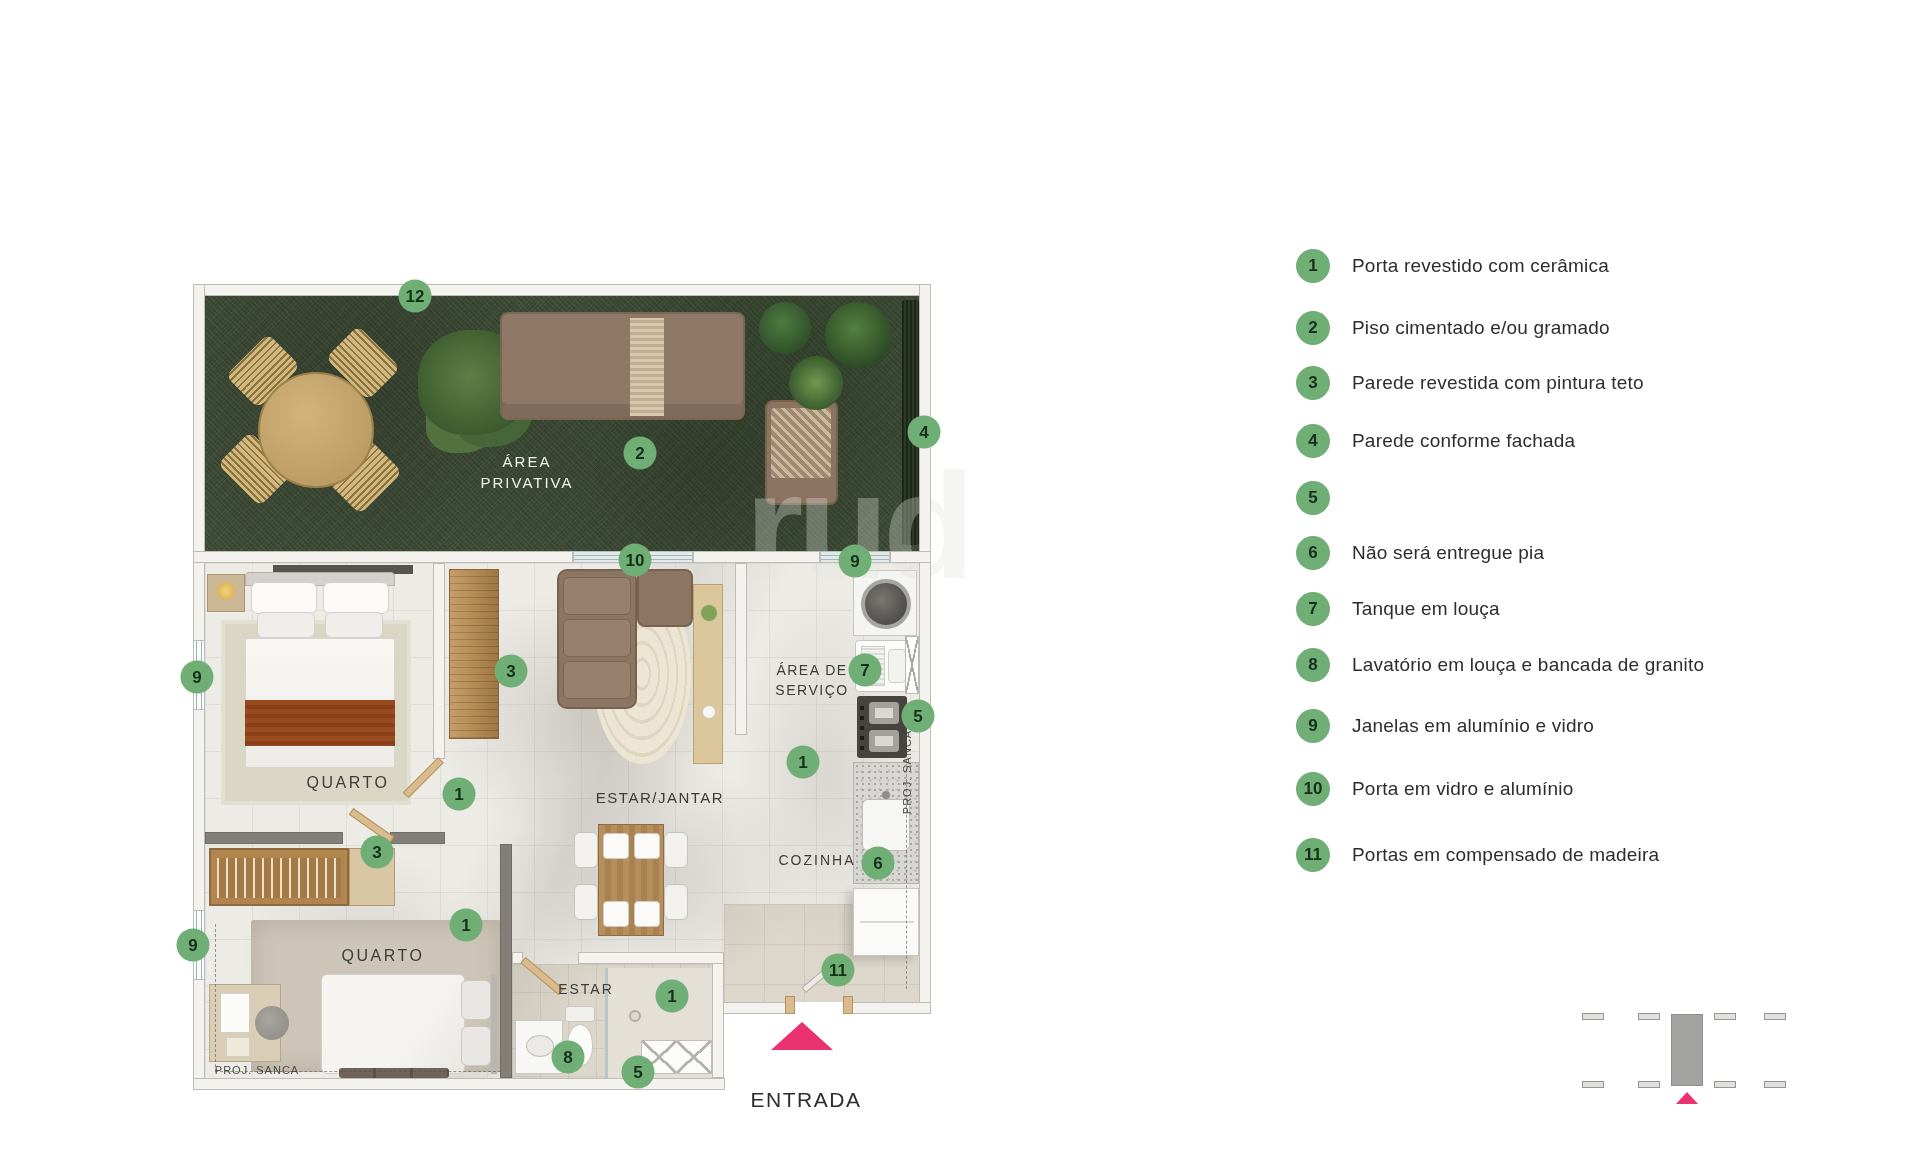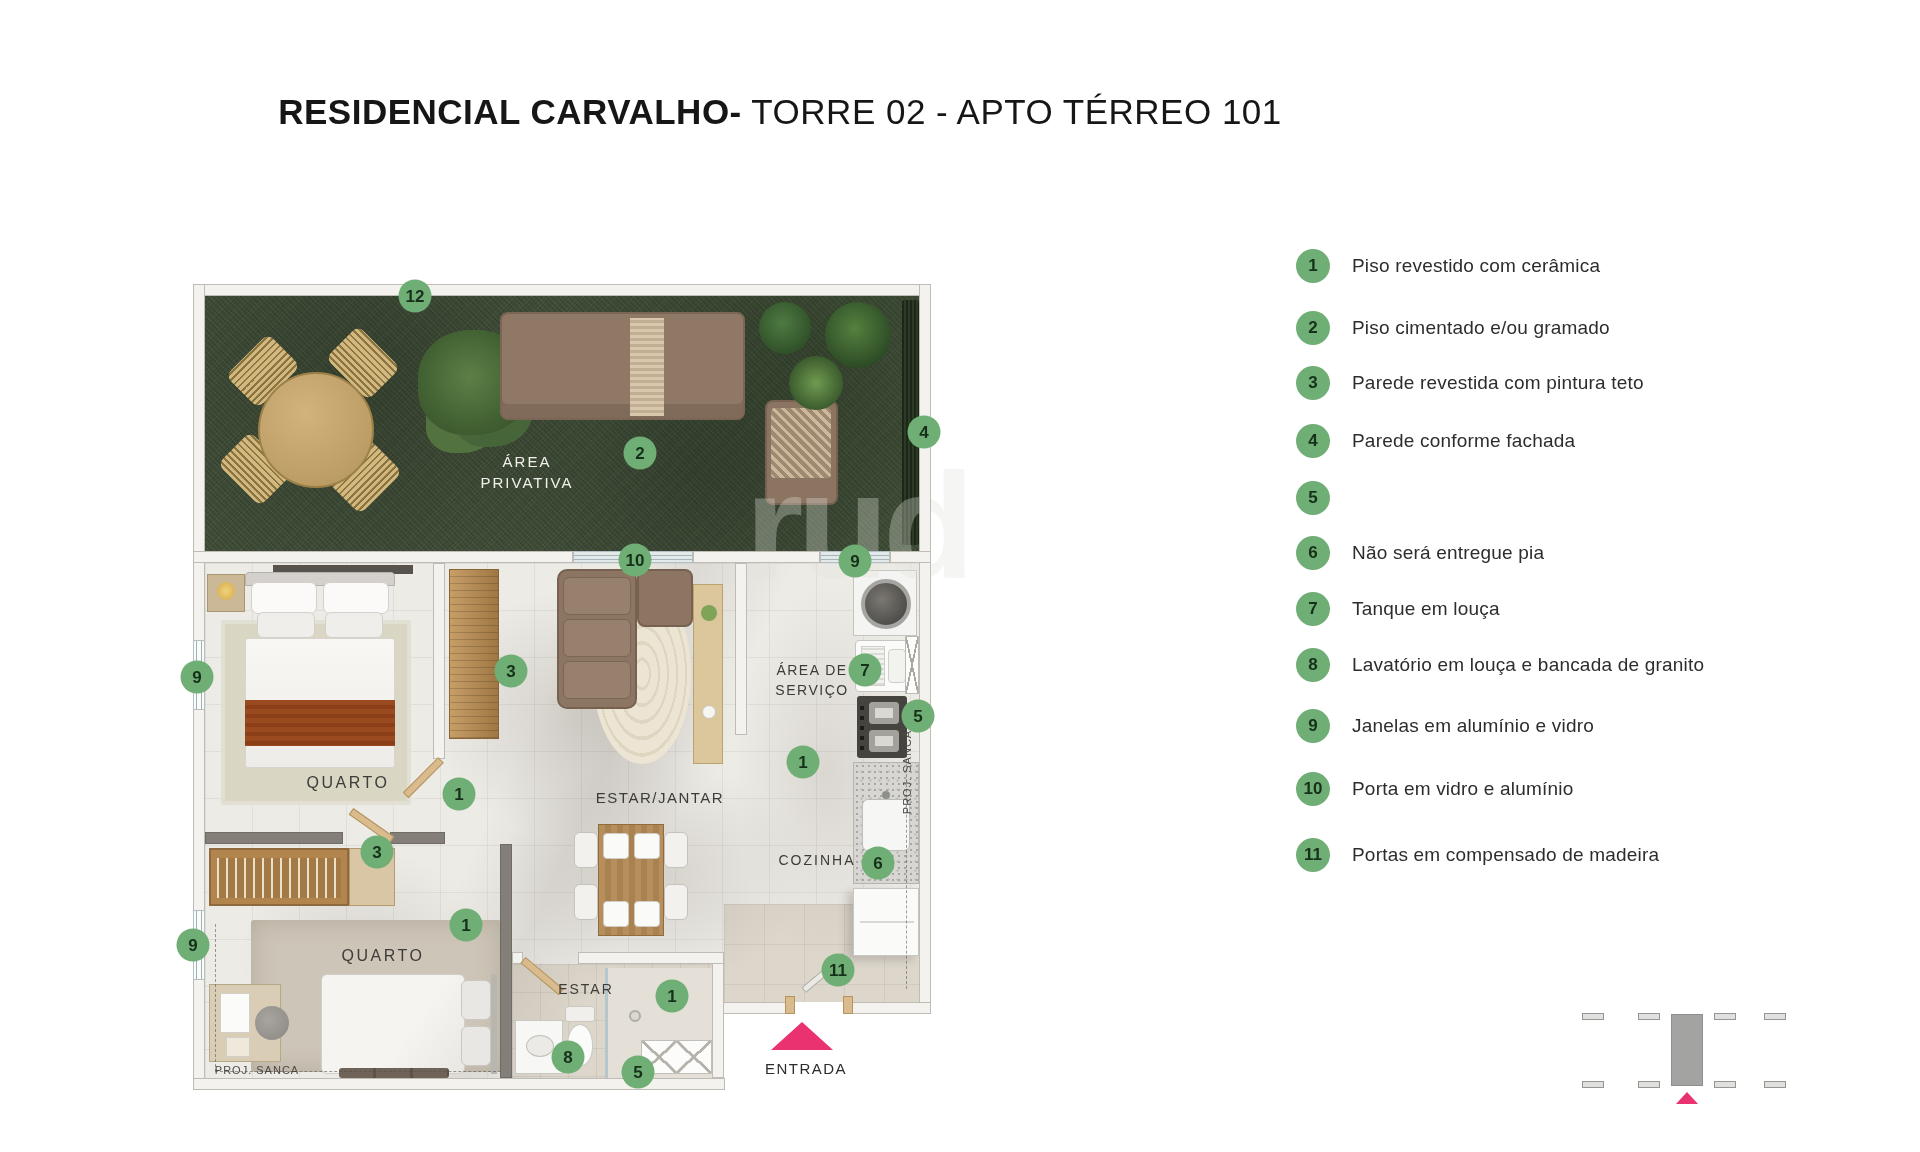--- a/index.html
+++ b/index.html
@@ -40,23 +40,20 @@
   .kp-tab{position:absolute;width:22px;height:7px;background:#e0e0de;border:1px solid #969692;box-sizing:border-box;}
   #watermark{position:absolute;left:745px;top:440px;font-size:150px;font-weight:700;letter-spacing:-6px;color:rgba(225,227,220,.33);z-index:6;pointer-events:none;}
   #entr-arrow{position:absolute;width:0;height:0;border-left:31px solid transparent;border-right:31px solid transparent;border-bottom:28px solid var(--accent-pink,#ea3270);z-index:30;}
   #kp-arrow{position:absolute;width:0;height:0;border-left:11px solid transparent;border-right:11px solid transparent;border-bottom:12px solid var(--accent-pink,#ea3270);}
 </style>
 </head>
 <body>
 
 <div id="canvas">
 
-  <div id="page-title">
-    <span class="t-bold">RESIDENCIAL CARVALHO-</span><span class="t-reg"> TORRE 02 - APTO TÉRREO 101</span>
-  </div>
 
   <div id="floor-plan">
 
     <div id="garden">
       <div class="f" style="left:697px;top:4px;width:17px;height:245px;background:repeating-linear-gradient(90deg,rgba(0,0,0,.35) 0 2px,transparent 2px 4px),#2c3b26;border-radius:3px;"></div>
 
       <div class="f" style="left:28px;top:52px;width:60px;height:46px;border-radius:8px;transform:rotate(-45deg);background:repeating-linear-gradient(0deg,#d2b87e 0 3px,#8a7440 3px 5px);"></div>
       <div class="f" style="left:128px;top:44px;width:60px;height:46px;border-radius:8px;transform:rotate(45deg);background:repeating-linear-gradient(0deg,#d2b87e 0 3px,#8a7440 3px 5px);"></div>
       <div class="f" style="left:20px;top:150px;width:60px;height:46px;border-radius:8px;transform:rotate(45deg);background:repeating-linear-gradient(0deg,#d2b87e 0 3px,#8a7440 3px 5px);"></div>
       <div class="f" style="left:130px;top:158px;width:60px;height:46px;border-radius:8px;transform:rotate(-45deg);background:repeating-linear-gradient(0deg,#d2b87e 0 3px,#8a7440 3px 5px);"></div>
@@ -245,26 +242,26 @@
 PRIVATIVA</div>
       <div class="plan-label" style="left: 348px; top: 783px; font-size: 16px; color: rgb(61, 60, 56); letter-spacing: 2.5px;">QUARTO</div>
       <div class="plan-label" style="left: 660px; top: 797px; font-size: 15px; color: rgb(61, 60, 56); letter-spacing: 1.5px;">ESTAR/JANTAR</div>
       <div class="plan-label" style="left: 812px; top: 681px; font-size: 14px; color: rgb(61, 60, 56); letter-spacing: 1.5px;">ÁREA DE
 SERVIÇO</div>
       <div class="plan-label" style="left: 817px; top: 861px; font-size: 14px; color: rgb(61, 60, 56); letter-spacing: 2px;">COZINHA</div>
       <div class="plan-label" style="left: 383px; top: 956px; font-size: 16px; color: rgb(61, 60, 56); letter-spacing: 2.5px;">QUARTO</div>
       <div class="plan-label" style="left: 586px; top: 990px; font-size: 14px; color: rgb(61, 60, 56); letter-spacing: 2px;">ESTAR</div>
       <div class="plan-label rot" style="left: 908px; top: 772px; font-size: 11px; color: rgb(74, 73, 69); letter-spacing: 1px;">PROJ. SANCA</div>
       <div class="plan-label" style="left: 257px; top: 1071px; font-size: 11px; color: rgb(74, 73, 69); letter-spacing: 1px;">PROJ. SANCA</div>
-      <div class="plan-label" style="left: 806px; top: 1068px; font-size: 15px; color: rgb(46, 45, 43); letter-spacing: 1.5px;">ENTRADA</div>
+      <div class="plan-label" style="left: 806px; top: 1100px; font-size: 21px; color: rgb(46, 45, 43); letter-spacing: 1.5px;">ENTRADA</div>
     </div>
   <div id="legend">
       <div class="legend-item" style="top: 266px;">
         <span class="legend-circle">1</span>
-        <span class="legend-text">Piso revestido com cerâmica</span>
+        <span class="legend-text">Porta revestido com cerâmica</span>
       </div>
       <div class="legend-item" style="top: 328px;">
         <span class="legend-circle">2</span>
         <span class="legend-text">Piso cimentado e/ou gramado</span>
       </div>
       <div class="legend-item" style="top: 383px;">
         <span class="legend-circle">3</span>
         <span class="legend-text">Parede revestida com pintura teto</span>
       </div>
       <div class="legend-item" style="top: 441px;">

